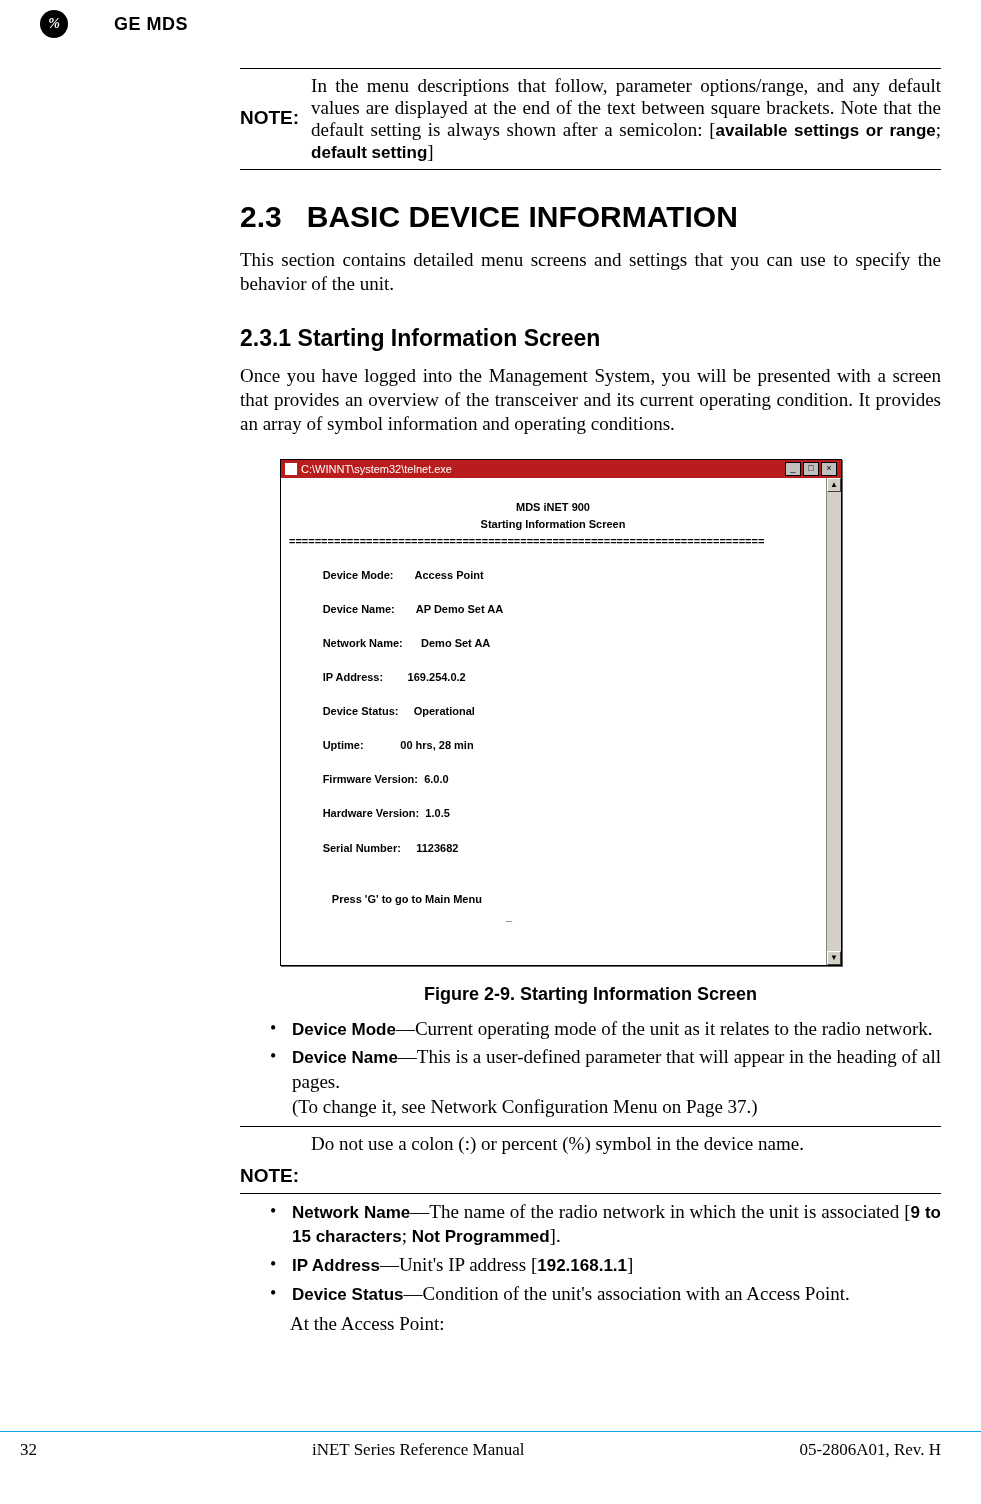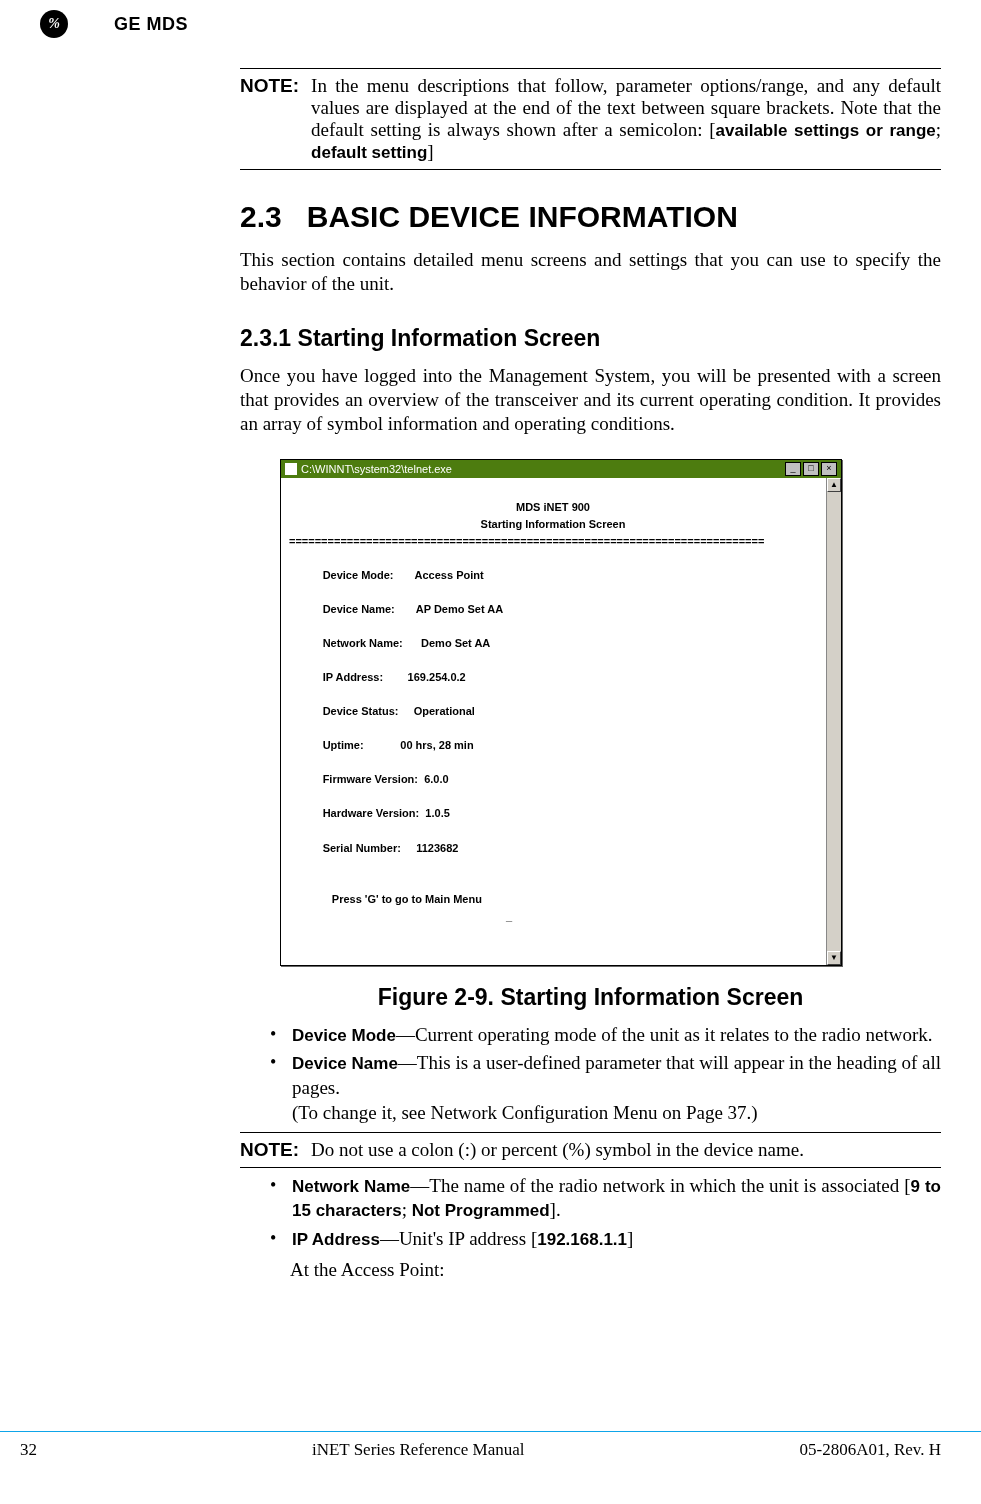--- a/index.html
+++ b/index.html
@@ -65,20 +65,21 @@
     font-family: Arial, Helvetica, sans-serif;
     font-weight: bold;
     font-size: 19px;
   }
   .note-row {
     display: flex;
     gap: 12px;
   }
   .note-label-col {
     flex: 0 0 auto;
+    margin-top: 32px;
   }
   .note-text-col {
     flex: 1 1 auto;
   }
   .bold-sans {
     font-family: Liberation Sans, sans-serif;
     font-weight: bold;
     font-size: 17px;
   }
   h1.section-title {
@@ -100,21 +101,21 @@
   }
   .figure-wrap {
     margin: 22px 0 14px 40px;
   }
   .term-window {
     width: 560px;
     border: 1px solid #000;
     box-shadow: 1px 1px 0 #666;
   }
   .term-titlebar {
-    background: #4d7c0f;
+    background: #b91c1c;
     color: #fff;
     font-family: Tahoma, Arial, sans-serif;
     font-size: 11px;
     padding: 2px 4px;
     display: flex;
     align-items: center;
     justify-content: space-between;
   }
   .term-titlebar-left {
     display: flex;
@@ -178,21 +179,21 @@
     white-space: pre;
     line-height: 1.55;
     margin-right: 16px;
   }
   .term-title-line {
     text-align: center;
   }
   .figure-caption {
     font-family: Arial, Helvetica, sans-serif;
     font-weight: bold;
-    font-size: 23px;
+    font-size: 18px;
     text-align: center;
     margin: 18px 0 12px 0;
   }
   ul.param-list {
     list-style: none;
     padding: 0;
     margin: 0 0 6px 30px;
   }
   ul.param-list > li {
     position: relative;
@@ -324,20 +325,23 @@
       </div>
     </div>
 
     <ul class="param-list">
       <li>
         <span class="bold-sans">Network Name</span><span>—The name of the radio network in which the unit is associated [</span><span class="bold-sans">9 to 15 characters</span><span>; </span><span class="bold-sans">Not Programmed</span><span>].</span>
       </li>
       <li>
         <span class="bold-sans">IP Address</span><span>—Unit's IP address [</span><span class="bold-sans">192.168.1.1</span><span>]</span>
       </li>
+      <li>
+        <span class="bold-sans">Device Status</span><span>—Condition of the unit's association with an Access Point.</span>
+      </li>
     </ul>
 
     <div class="sub-para">At the Access Point:</div>
 
   </div>
 
   <div class="footer">
     <span>32</span>
     <span>iNET Series Reference Manual</span>
     <span>05-2806A01, Rev. H</span>

